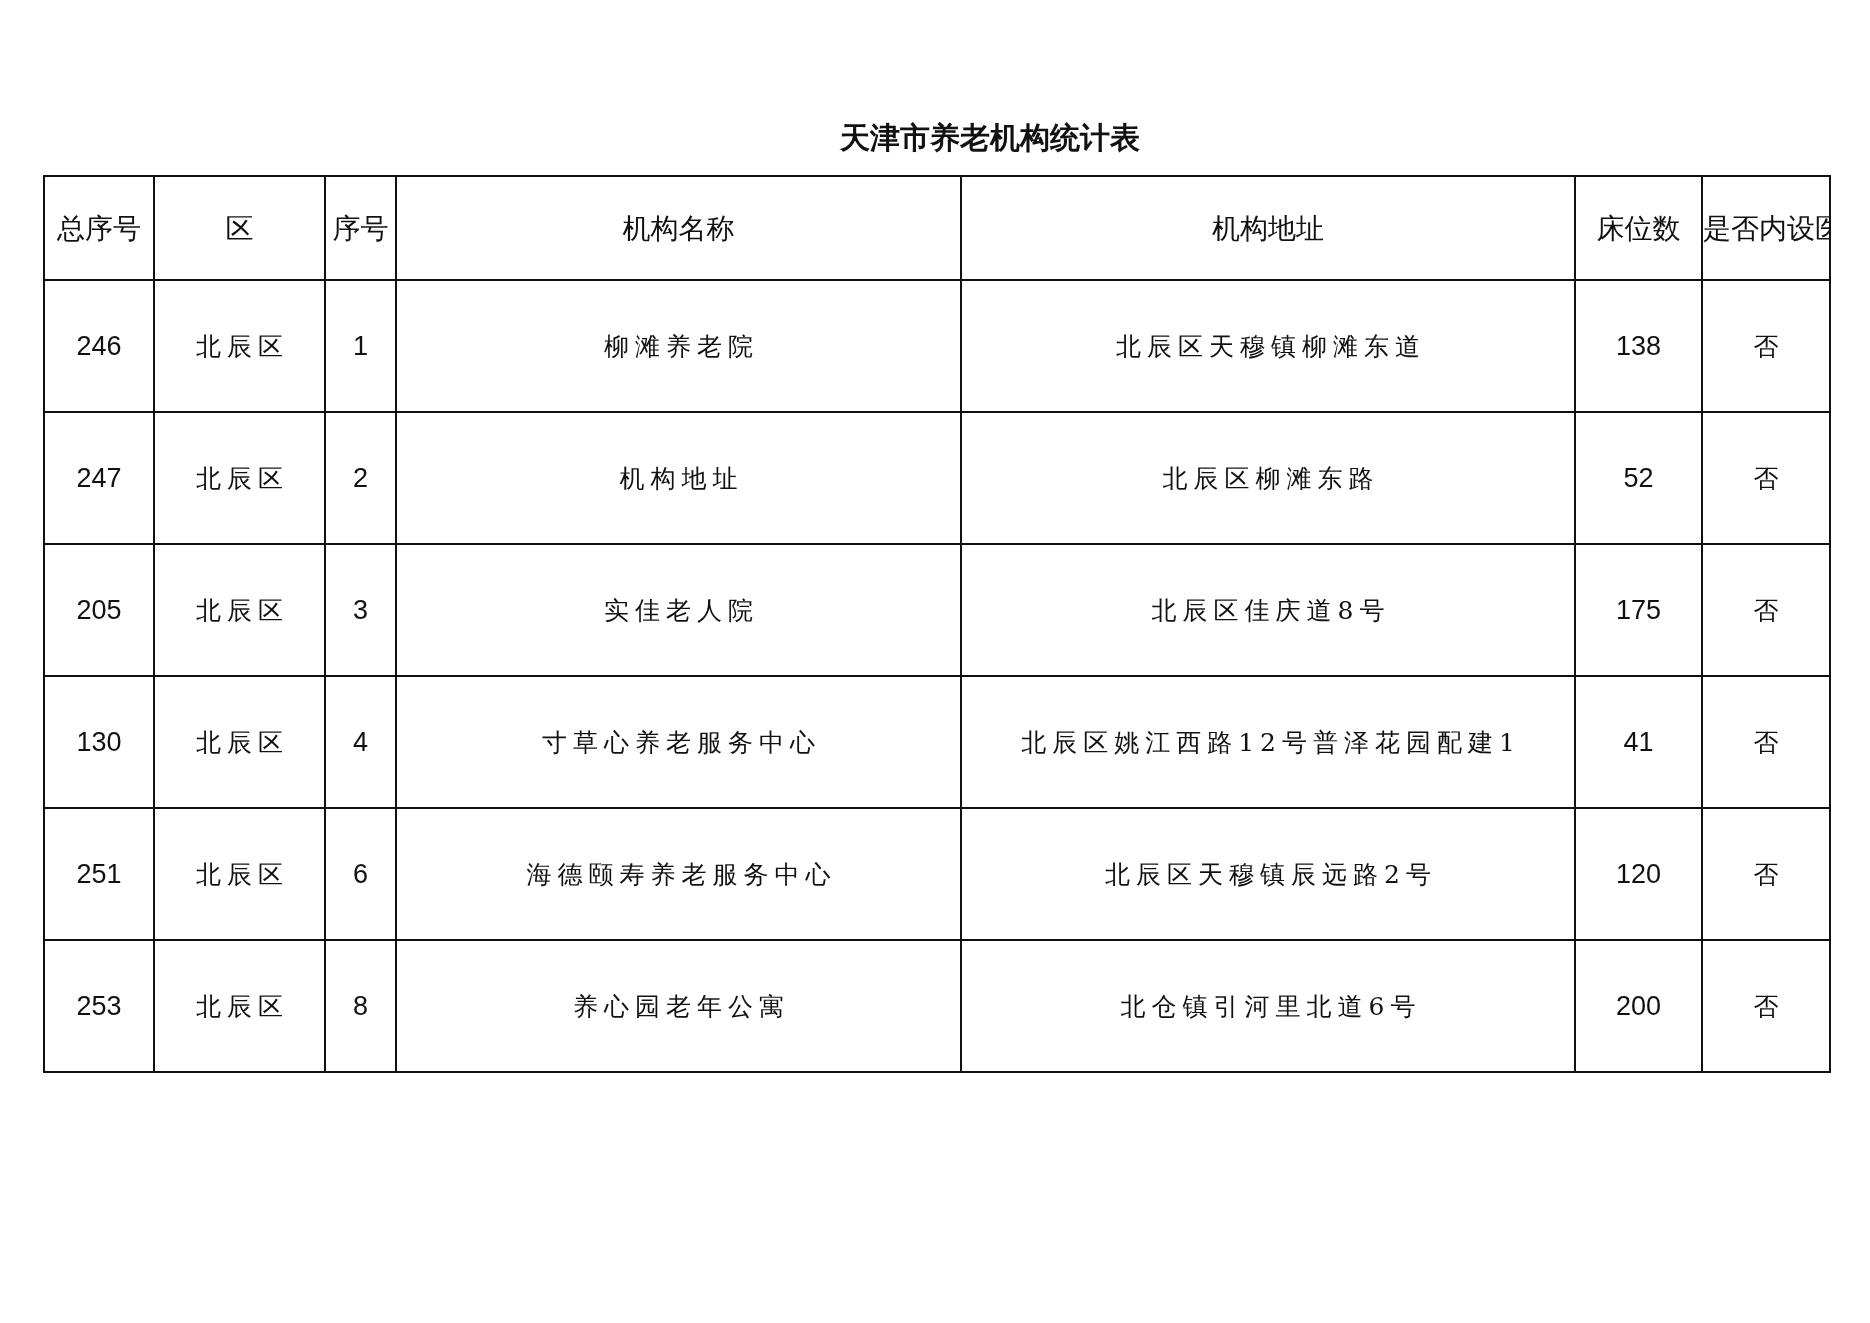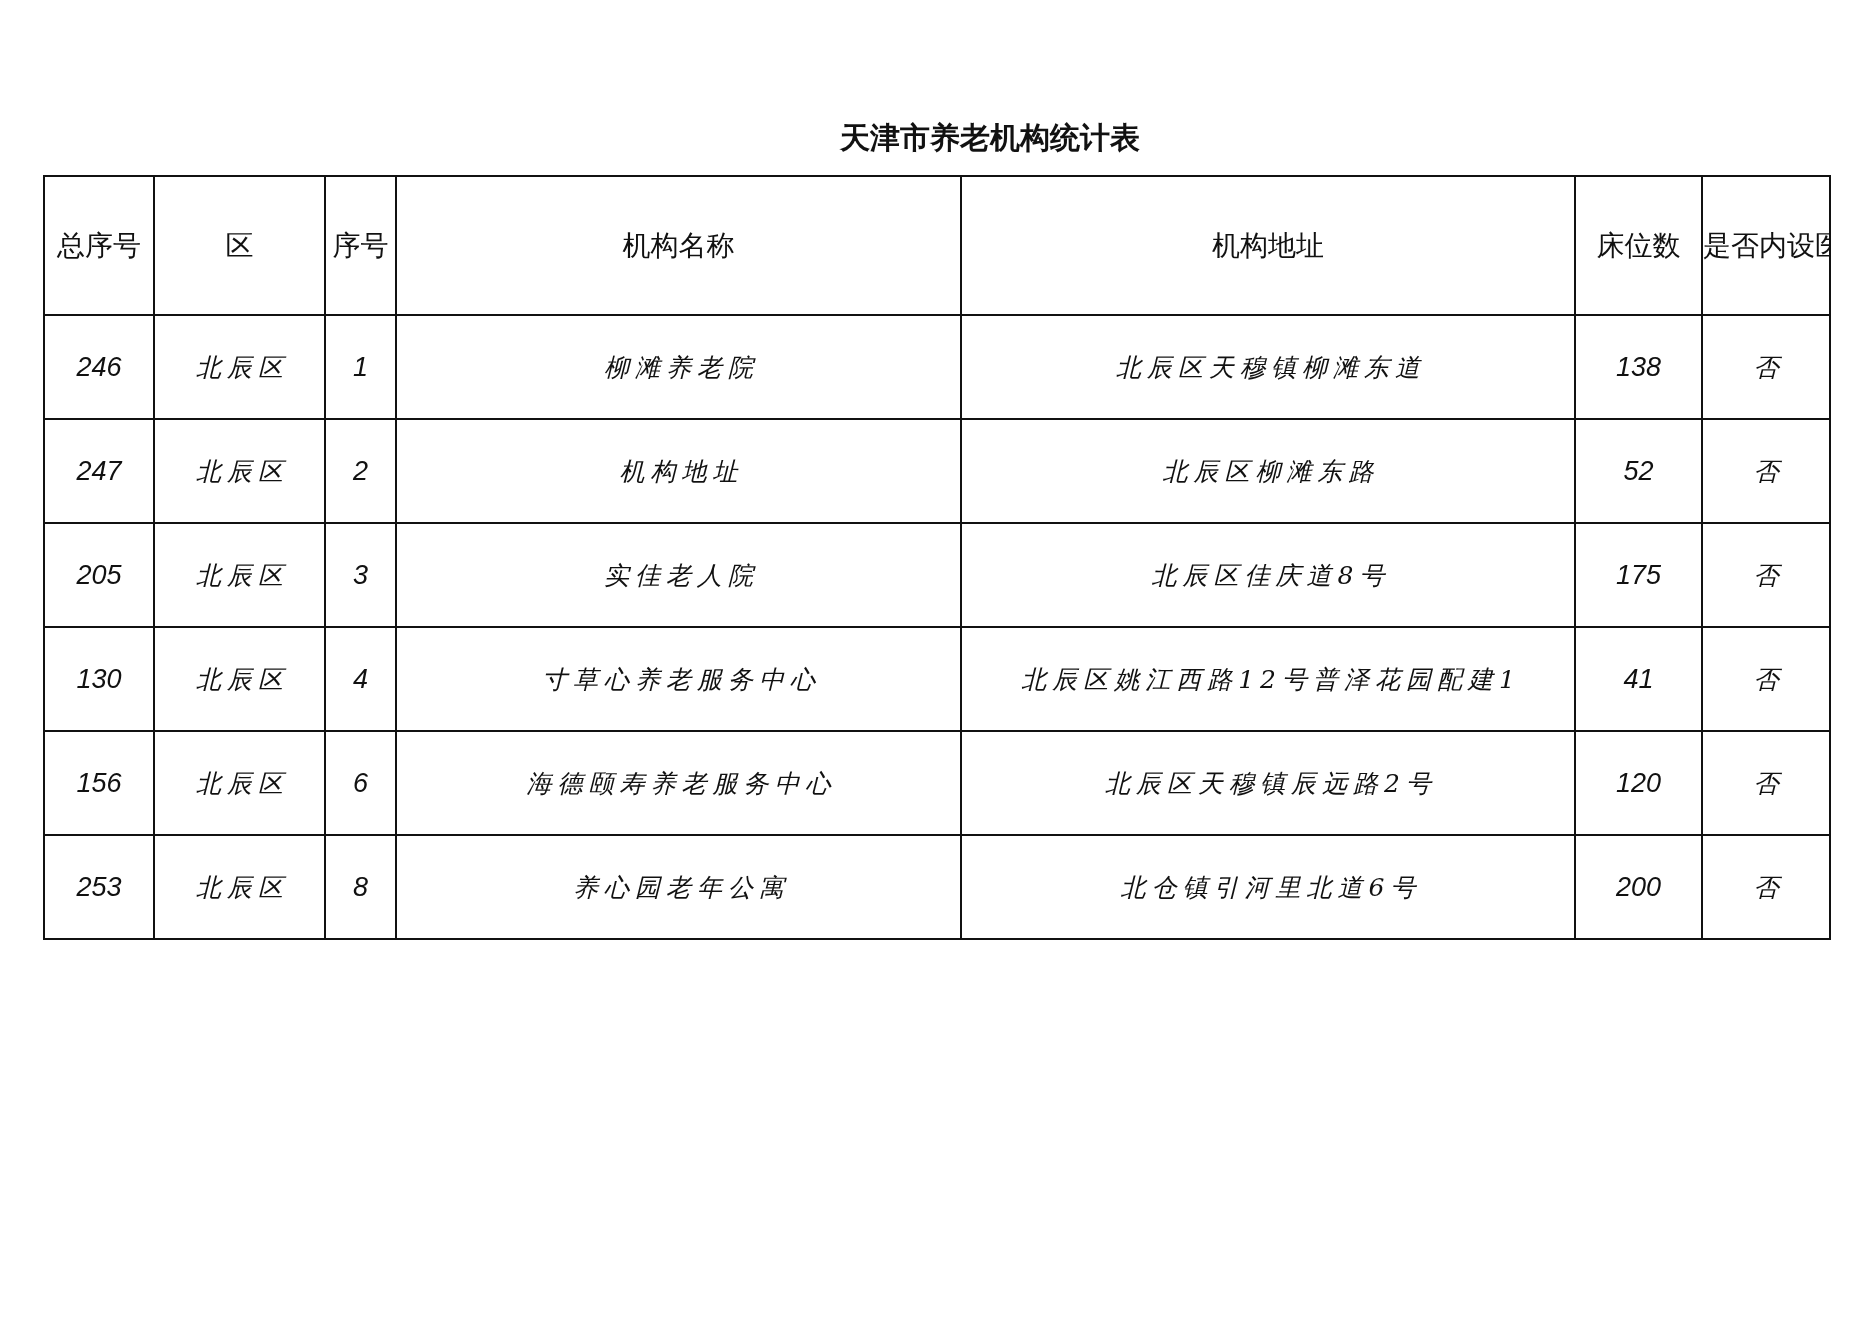--- a/index.html
+++ b/index.html
@@ -39,26 +39,25 @@
     table.data-table th,
     table.data-table td {
       border: 2.5px solid #111111;
       text-align: center;
       vertical-align: middle;
       padding: 0;
       overflow: hidden;
       white-space: nowrap;
     }
     table.data-table thead tr {
-      height: 139px;
+      height: 104px;
       border-radius: 11px;
     }
     table.data-table tbody tr {
-      height: 104px;
-      font-style: italic;
+      height: 132px;
     }
     table.data-table th {
       font-family: "DejaVu Sans", "Liberation Sans", sans-serif;
       font-weight: normal;
       font-size: 28px;
       line-height: 37px;
       color: #111111;
     }
     th.wrap {
       white-space: normal;
@@ -142,21 +141,21 @@
     <tr>
       <td class="num">130</td>
       <td class="cjk"><span>北辰区</span></td>
       <td class="num">4</td>
       <td class="cjk"><span>寸草心养老服务中心</span></td>
       <td class="cjk"><span>北辰区姚江西路12号普泽花园配建1</span></td>
       <td class="num">41</td>
       <td class="cjk"><span>否</span></td>
     </tr>
     <tr>
-      <td class="num">156</td>
+      <td class="num">251</td>
       <td class="cjk"><span>北辰区</span></td>
       <td class="num">6</td>
       <td class="cjk"><span>海德颐寿养老服务中心</span></td>
       <td class="cjk"><span>北辰区天穆镇辰远路2号</span></td>
       <td class="num">120</td>
       <td class="cjk"><span>否</span></td>
     </tr>
     <tr>
       <td class="num">253</td>
       <td class="cjk"><span>北辰区</span></td>

